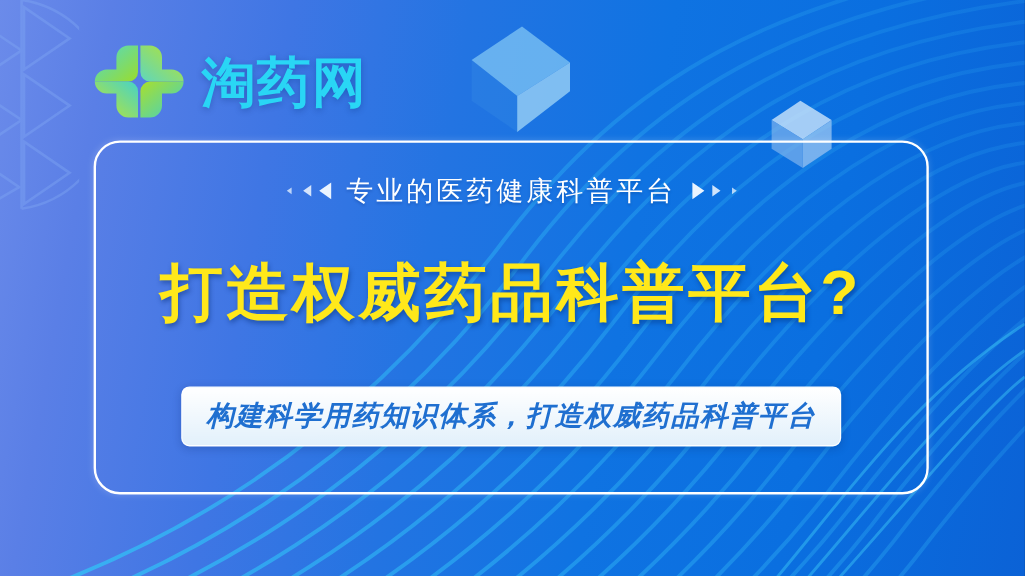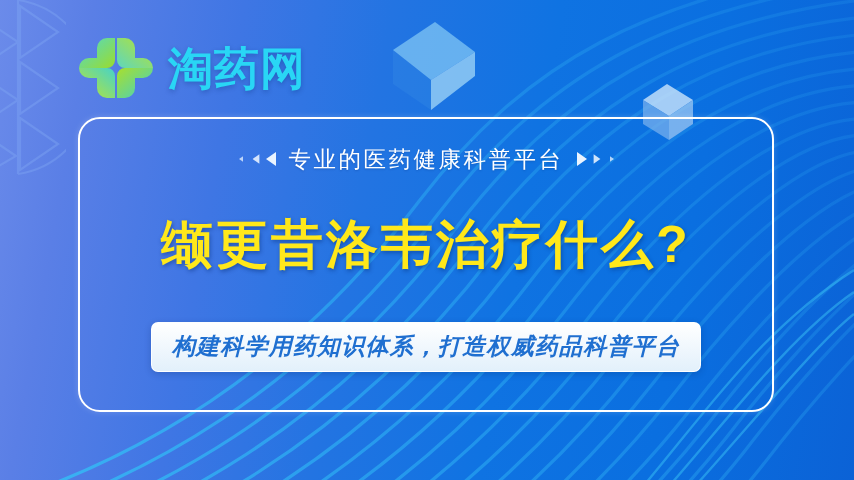--- a/index.html
+++ b/index.html
@@ -277,21 +277,21 @@
         <span class="tri l s3"></span>
       </span>
       <span class="sub-text">专业的医药健康科普平台</span>
       <span class="arrow-group right">
         <span class="tri r s3"></span>
         <span class="tri r s2"></span>
         <span class="tri r s1"></span>
       </span>
     </div>
 
-    <div class="headline">缬更昔洛韦治疗什么?</div>
+    <div class="headline">打造权威药品科普平台?</div>
 
     <div class="pill">
       <span class="pill-text">构建科学用药知识体系，打造权威药品科普平台</span>
     </div>
 
   </div>
 
 </div>
 
 </body></html>

